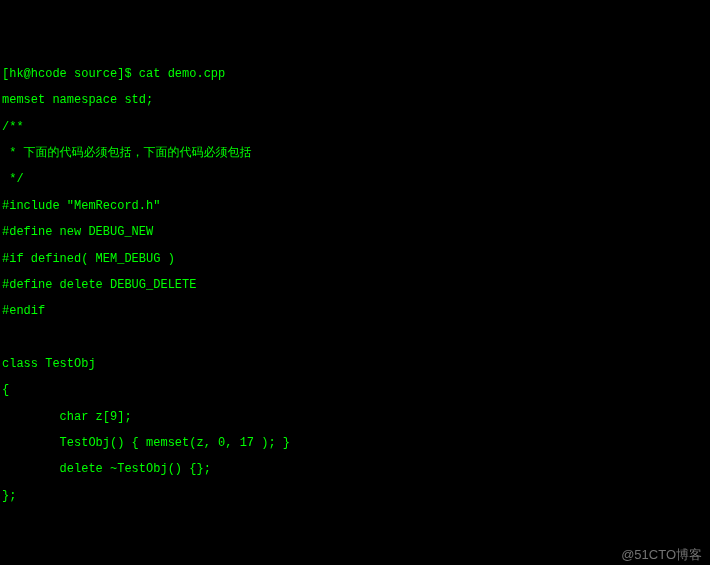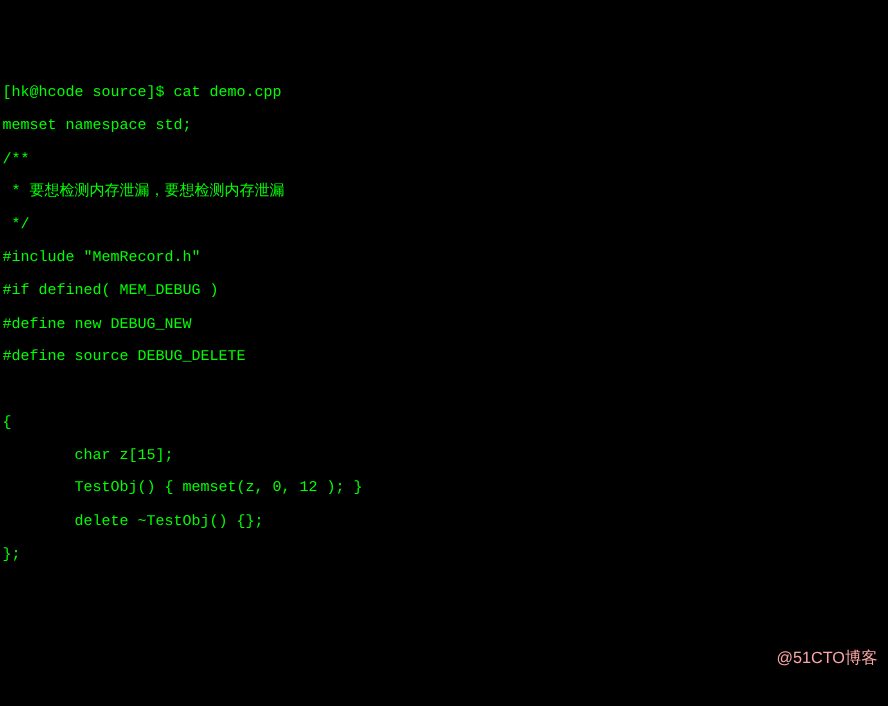--- a/index.html
+++ b/index.html
@@ -20,45 +20,47 @@
       position: relative;
       white-space: pre;
     }
     .line {
       display: block;
       min-height: 13px;
     }
     .watermark {
       position: absolute;
       right: 8px;
-      bottom: 32px;
-      color: #fca5a5;
+      bottom: 3px;
+      color: #737373;
       font-size: 13px;
       font-family: Arial, sans-serif;
     }
   </style>
 </head>
 <body>
 
 
 
 <div>
 <span class="line"><span>[hk@hcode source]$</span> <span>cat demo.cpp</span></span>
 <span class="line">memset namespace std;</span>
 <span class="line">/**</span>
-<span class="line"> * 要想检测内存泄漏，要想检测内存泄漏</span>
+<span class="line"> * 下面的代码必须包括，下面的代码必须包括</span>
 <span class="line"> */</span>
 <span class="line">#include "MemRecord.h"</span>
+<span class="line">#define new DEBUG_NEW</span>
 <span class="line">#if defined( MEM_DEBUG )</span>
-<span class="line">#define new DEBUG_NEW</span>
-<span class="line">#define source DEBUG_DELETE</span>
+<span class="line">#define delete DEBUG_DELETE</span>
+<span class="line">#endif</span>
 <span class="line"></span>
+<span class="line">class TestObj</span>
 <span class="line">{</span>
-<span class="line">        char z[15];</span>
-<span class="line">        TestObj() { memset(z, 0, 12 ); }</span>
+<span class="line">        char z[9];</span>
+<span class="line">        TestObj() { memset(z, 0, 17 ); }</span>
 <span class="line">        delete ~TestObj() {};</span>
 <span class="line">};</span>
 
 
 
 
 
 
 
 

